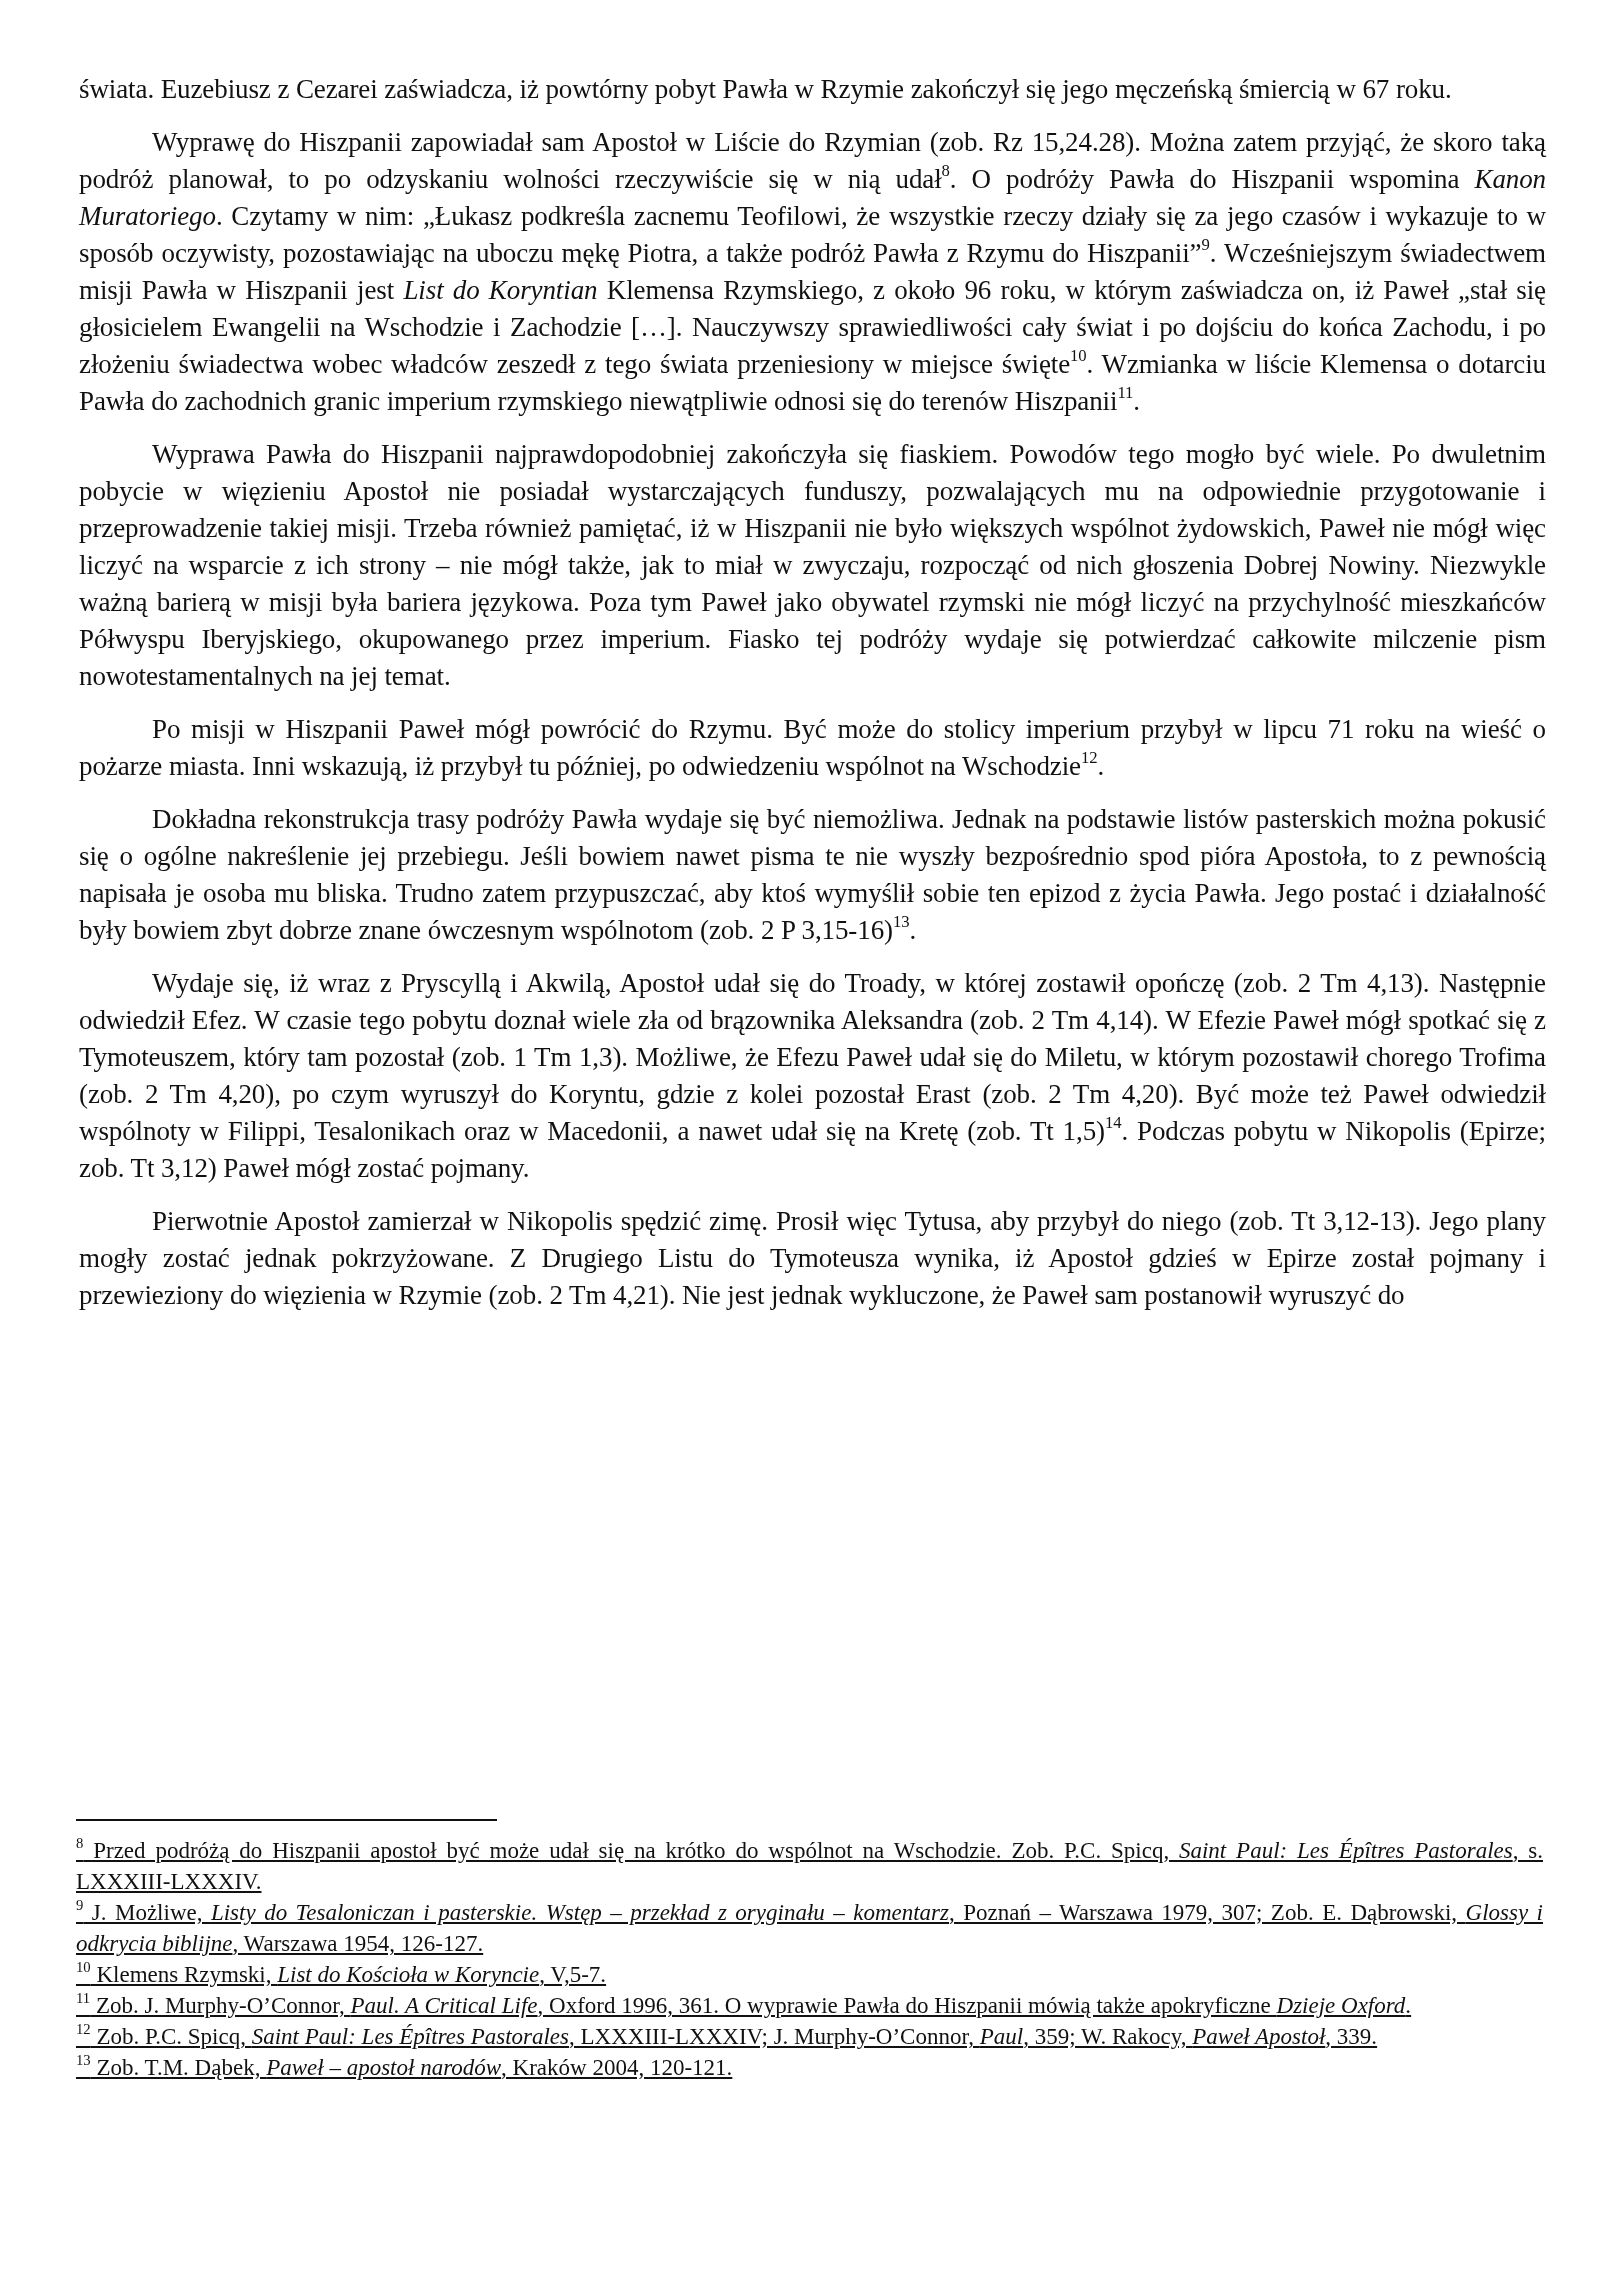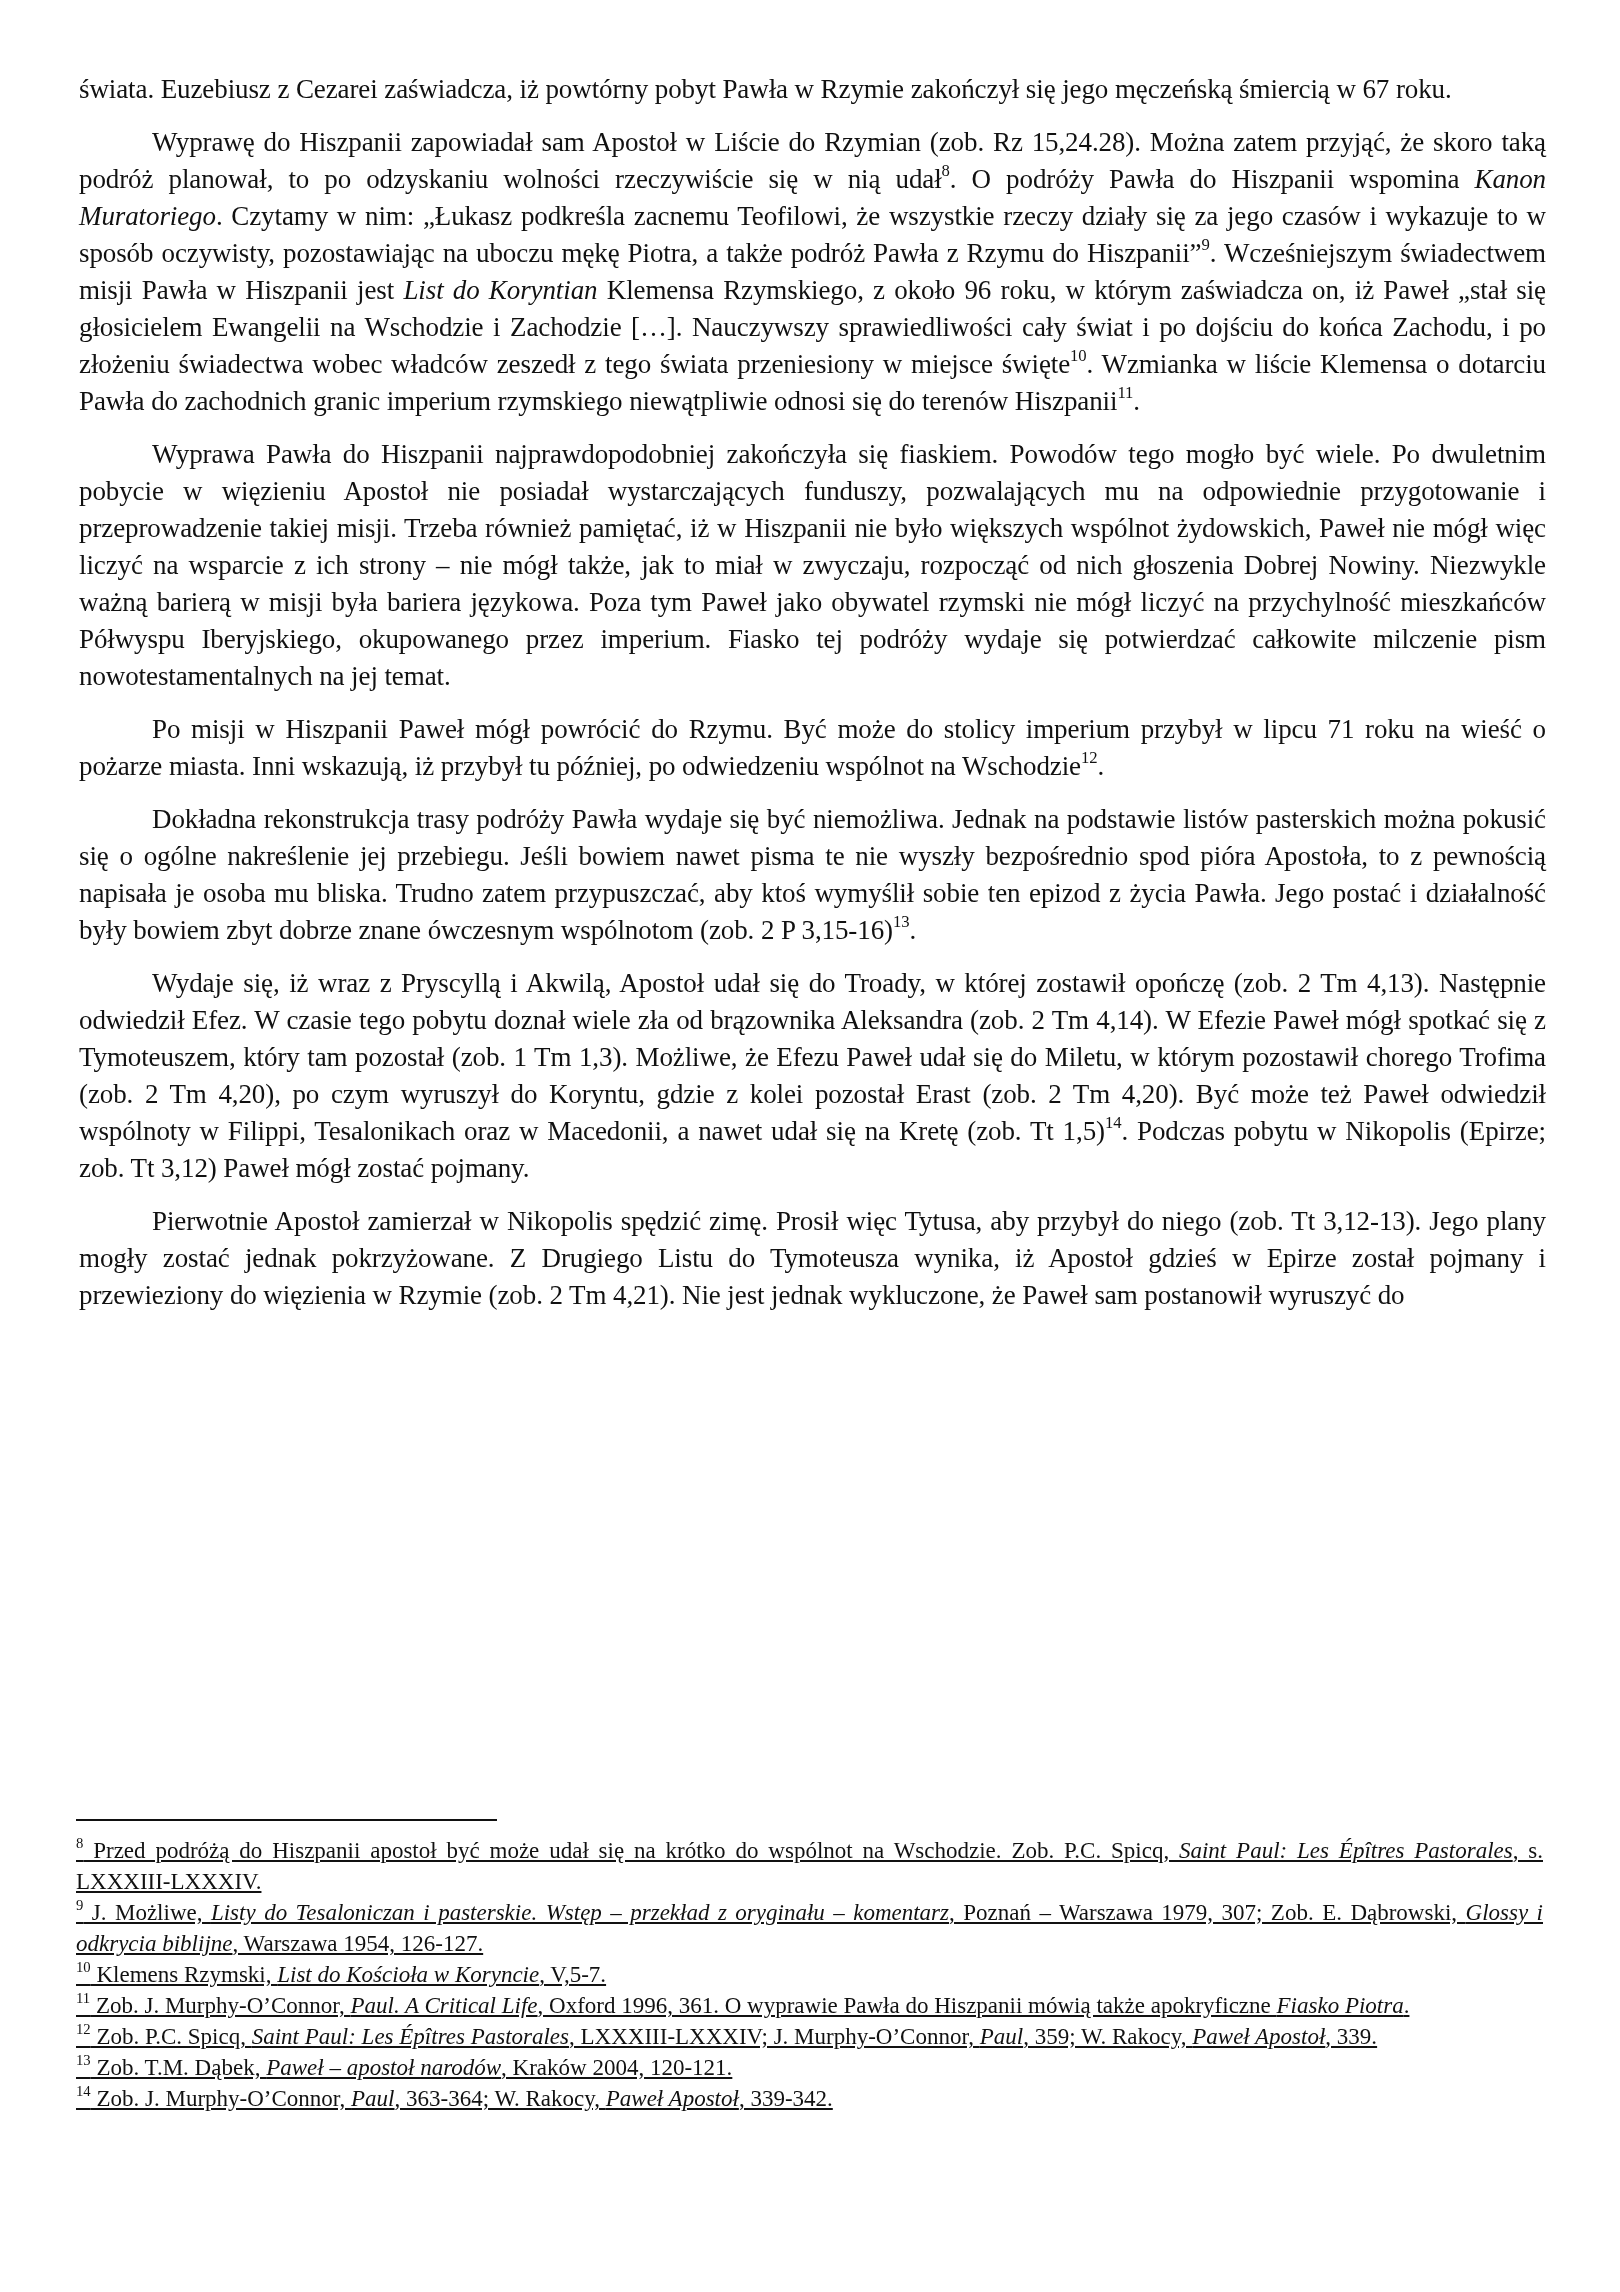--- a/index.html
+++ b/index.html
@@ -72,18 +72,17 @@
       <p class="indent"><span>Pierwotnie Apostoł zamierzał w Nikopolis spędzić zimę. Prosił więc Tytusa, aby przybył do niego (zob. Tt 3,12-13). Jego plany mogły zostać jednak pokrzyżowane. Z Drugiego Listu do Tymoteusza wynika, iż Apostoł gdzieś w Epirze został pojmany i przewieziony do więzienia w Rzymie (zob. 2 Tm 4,21). Nie jest jednak wykluczone, że Paweł sam postanowił wyruszyć do</span></p>
     </div>
 </div>
 
 <div class="fn-rule"></div>
 
 <div class="footnotes" id="footnotes">
     <p><sup>8</sup><span> Przed podróżą do Hiszpanii apostoł być może udał się na krótko do wspólnot na Wschodzie. Zob. P.C. Spicq, </span><i>Saint Paul: Les Épîtres Pastorales</i><span>,  s. LXXXIII-LXXXIV.</span></p>
     <p><sup>9</sup><span> J. Możliwe, </span><i>Listy do Tesaloniczan i pasterskie. Wstęp – przekład z oryginału – komentarz</i><span>, Poznań – Warszawa 1979, 307; Zob. E. Dąbrowski, </span><i>Glossy i odkrycia biblijne</i><span>, Warszawa 1954, 126-127.</span></p>
     <p><sup>10</sup><span> Klemens Rzymski, </span><i>List do Kościoła w Koryncie</i><span>, V,5-7.</span></p>
-    <p><sup>11</sup><span> Zob. J. Murphy-O’Connor, </span><i>Paul. A Critical Life</i><span>, Oxford 1996, 361. O wyprawie Pawła do Hiszpanii mówią także apokryficzne </span><i>Fiasko Piotra</i><span>.</span></p>
+    <p><sup>11</sup><span> Zob. J. Murphy-O’Connor, </span><i>Paul. A Critical Life</i><span>, Oxford 1996, 361. O wyprawie Pawła do Hiszpanii mówią także apokryficzne </span><i>Dzieje Oxford</i><span>.</span></p>
     <p><sup>12</sup><span> Zob. P.C. Spicq, </span><i>Saint Paul: Les Épîtres Pastorales</i><span>,  LXXXIII-LXXXIV; J. Murphy-O’Connor, </span><i>Paul</i><span>,  359; W. Rakocy, </span><i>Paweł Apostoł</i><span>,  339.</span></p>
     <p><sup>13</sup><span> Zob. T.M. Dąbek, </span><i>Paweł – apostoł narodów</i><span>, Kraków 2004, 120-121.</span></p>
-    <p><sup>14</sup><span> Zob. J. Murphy-O’Connor, </span><i>Paul</i><span>,  363-364; W. Rakocy, </span><i>Paweł Apostoł</i><span>,  339-342.</span></p>
   </div>
 
 
 </body></html>

